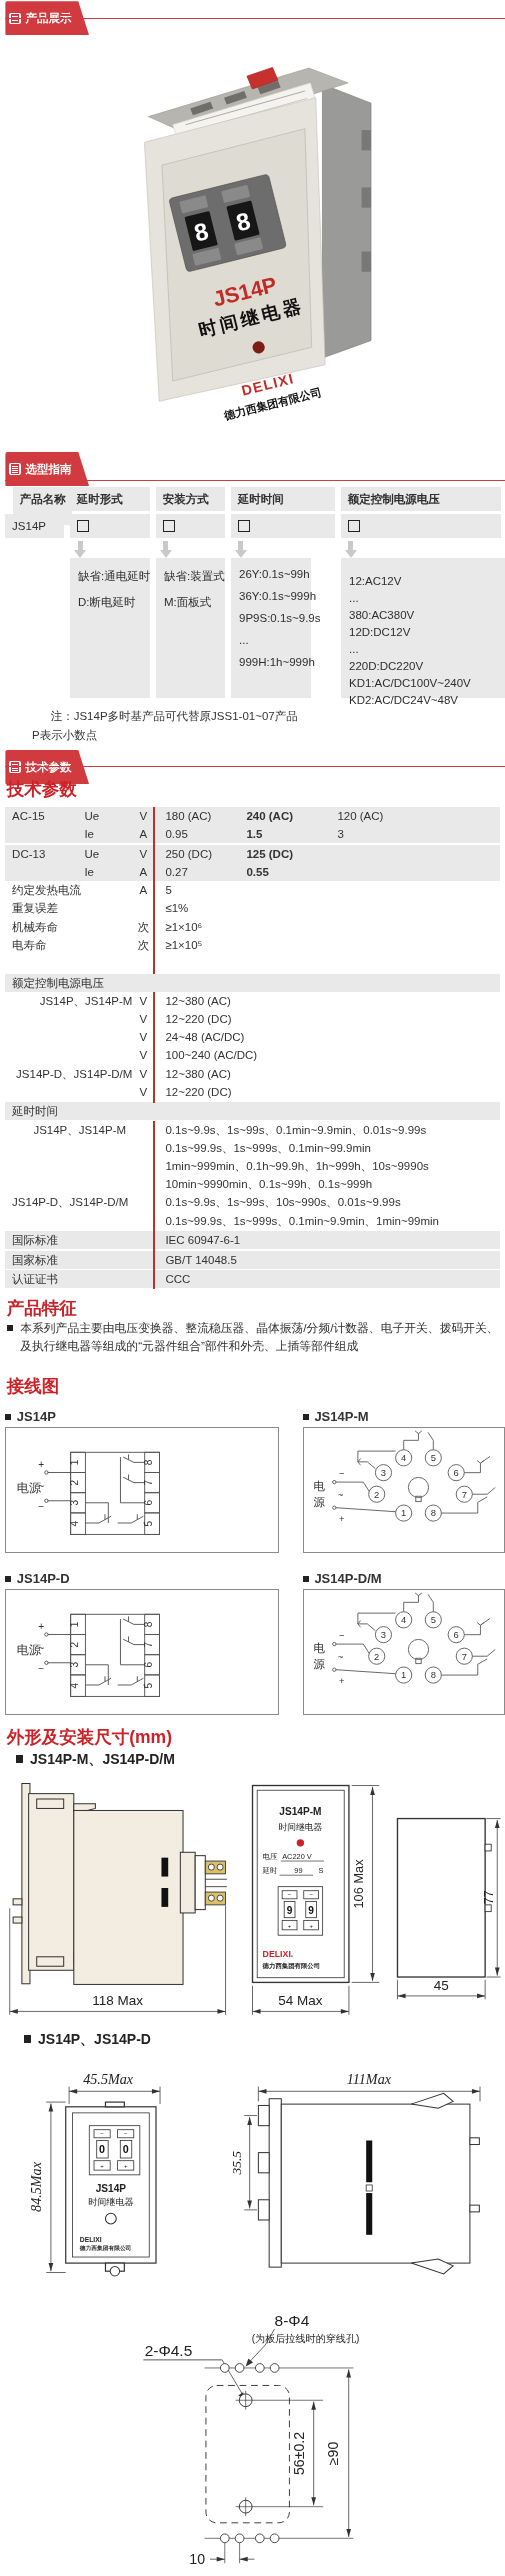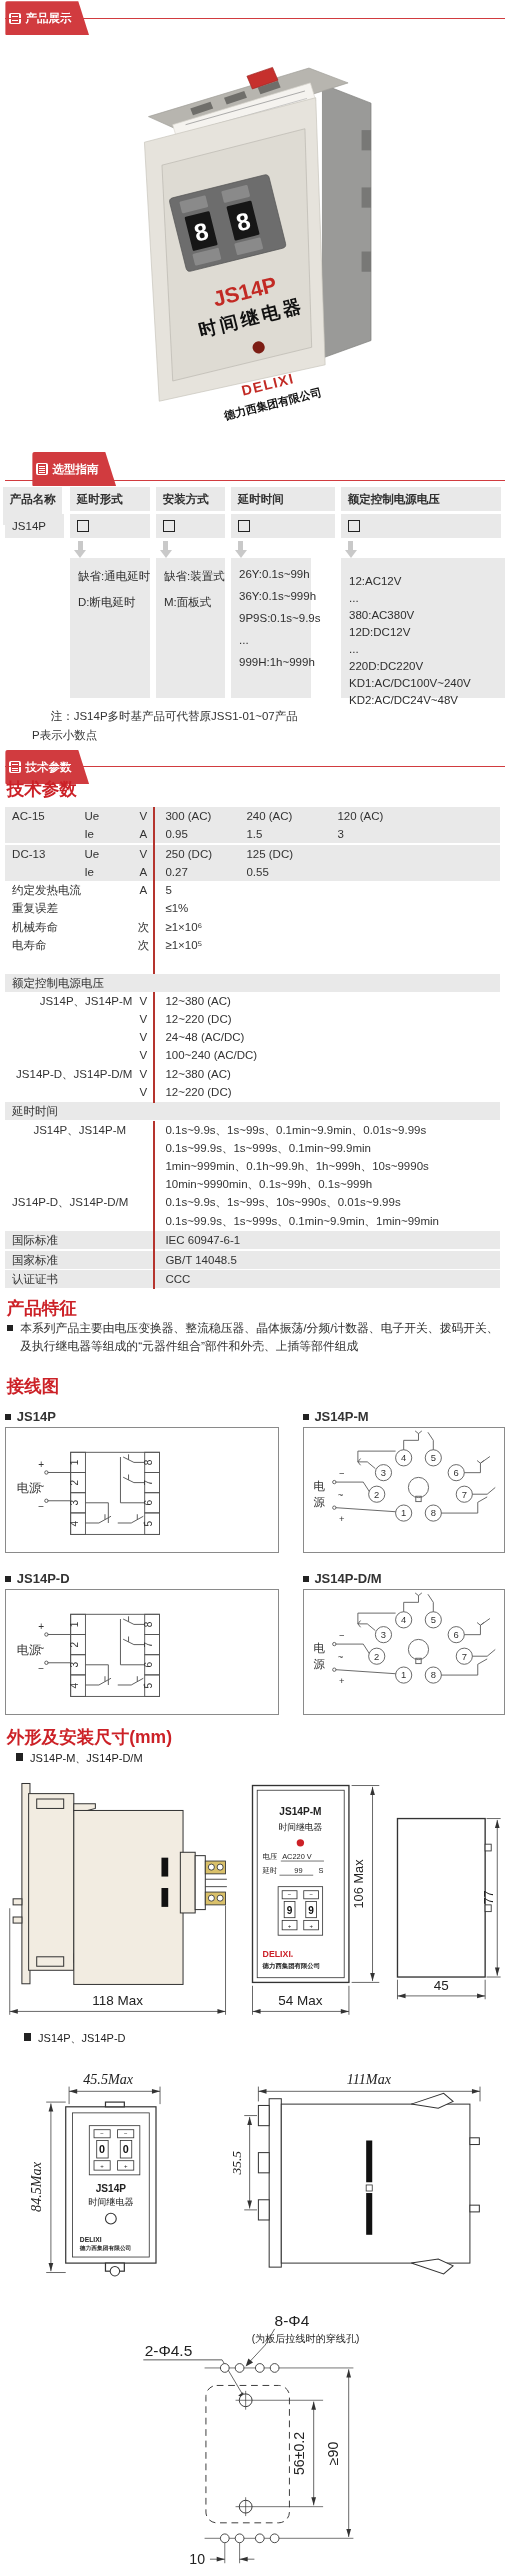--- a/index.html
+++ b/index.html
@@ -25,33 +25,33 @@
     border-right:6px solid transparent;border-top:8px solid #c9c9c9;}
   .sel-box{position:absolute;background:#e9e9e9;font-size:11.5px;color:#2e2e2e;box-sizing:border-box;padding:5.4px 2.7px 0 8px;}
   .sel-box div{white-space:nowrap;}
   .note{position:absolute;font-size:11.5px;color:#333;}
   
   #tech{position:absolute;left:5.4px;top:807px;width:495px;height:483px;font-size:11.5px;color:#333;}
   .band{position:absolute;left:0;right:0;background:#e9e9e9;}
   .trow{position:absolute;left:0;right:0;height:18px;line-height:18px;}
   .trow span{position:absolute;white-space:nowrap;}
   .c-label{left:6.7px;} .c-sub{left:79px;} .c-unit{left:128px;width:20px;text-align:center;}
-  .c-v1{left:160px;} .c-v2{left:241px;} .c-v3{left:332px;}
+  .c-v1{left:160px;} .c-v2{left:241px;font-weight:bold;} .c-v3{left:332px;}
   .c-vlabel{left:0;width:127px;text-align:right;}
   .c-dlabel{left:28px;}
   .redline{position:absolute;left:148px;width:1.3px;background:#b5342e;}
   .bar-label{position:absolute;left:6.7px;line-height:18px;}
   
   .bullet-sq{position:absolute;left:0;top:5.4px;width:6px;height:6px;background:#222;}
   .bullet-tx{display:block;margin-left:13.5px;font-size:11.8px;line-height:17.5px;color:#2f2f2f;}
   
   .wlabel{position:absolute;font-size:13px;font-weight:bold;color:#333;}
   .wlabel .sq{display:inline-block;width:6px;height:6px;background:#222;margin-right:5.4px;vertical-align:1.3px;}
   .wbox{position:absolute;border:0.7px solid #8a8a8a;background:#fff;}
-  .glabel{position:absolute;font-size:11px;font-weight:normal;color:#222;}
+  .glabel{position:absolute;font-size:14px;font-weight:bold;color:#222;}
   .glabel .sq{display:inline-block;width:7.4px;height:7.4px;background:#222;margin-right:6.7px;vertical-align:1.3px;}
   svg text{font-family:"Liberation Sans","DejaVu Sans",sans-serif;}
   .dimtx{font-family:"Liberation Serif","DejaVu Serif",serif;font-style:italic;}
 </style>
 </head>
 <body>
 
 <div id="page">
 
   <div class="banner-tab" style="top:1.3px;">
@@ -88,29 +88,29 @@
       <rect x="126" y="288" width="40" height="18" rx="2" fill="#8a8a8a"></rect>
       <rect x="190" y="288" width="40" height="18" rx="2" fill="#8a8a8a"></rect>
       <text x="188" y="372" font-size="32" font-weight="bold" fill="#c22a24" text-anchor="middle">JS14P</text>
       <text x="188" y="410" font-size="27" font-weight="bold" fill="#101010" text-anchor="middle" letter-spacing="5">时间继电器</text>
       <circle cx="188" cy="446" r="9" fill="#7c1d14"></circle>
       <text x="188" y="510" font-size="21" font-weight="bold" fill="#c22a24" text-anchor="middle" letter-spacing="2">DELIXI</text>
       <text x="188" y="538" font-size="16.5" font-weight="bold" fill="#141414" text-anchor="middle">德力西集团有限公司</text>
     </g>
   </svg>
 
-  <div class="banner-tab" style="top:452px;margin-left:27px;">
+  <div class="banner-tab" style="top:452px;">
     <span class="banner-icon">
         <i></i>
       </span>
     <span>选型指南</span>
   </div>
   <div class="banner-line" style="top:480px;"></div>
 
-  <div class="sel-cell sel-head" style="left:3px;top:487px;width:59px;height:38px;">产品名称</div>
+  <div class="sel-cell sel-head" style="left:13px;top:487px;width:59px;height:38px;">产品名称</div>
   <div class="sel-cell sel-head" style="left:70px;top:487px;width:80px;height:24px;">延时形式</div>
   <div class="sel-cell sel-head" style="left:156px;top:487px;width:69px;height:24px;">安装方式</div>
   <div class="sel-cell sel-head" style="left:231px;top:487px;width:104px;height:24px;">延时时间</div>
   <div class="sel-cell sel-head" style="left:341px;top:487px;width:160px;height:24px;">额定控制电源电压</div>
 
   <div class="sel-cell" style="left:5.4px;top:514px;width:59px;height:24px;line-height:24px;padding-left:6.7px;box-sizing:border-box;">JS14P</div>
   <div class="sel-cell" style="left:70px;top:514px;width:80px;height:24px;">
       <span class="checkbox"></span>
     </div>
   <div class="sel-cell" style="left:156px;top:514px;width:69px;height:24px;">
@@ -178,21 +178,21 @@
     <div class="band" style="top:444px;height:18px;"></div>
     <div class="band" style="top:463px;height:18px;"></div>
     <div class="redline" style="top:0;height:167px;"></div>
     <div class="redline" style="top:185px;height:111px;"></div>
     <div class="redline" style="top:314px;height:168px;"></div>
 
     <div class="trow" style="top:0;">
       <span class="c-label">AC-15</span>
       <span class="c-sub">Ue</span>
       <span class="c-unit">V</span>
-      <span class="c-v1">300 (AC)</span>
+      <span class="c-v1">180 (AC)</span>
       <span class="c-v2">240 (AC)</span>
       <span class="c-v3">120 (AC)</span>
     </div>
     <div class="trow" style="top:18px;">
       <span class="c-sub">Ie</span>
       <span class="c-unit">A</span>
       <span class="c-v1">0.95</span>
       <span class="c-v2">1.5</span>
       <span class="c-v3">3</span>
     </div>

